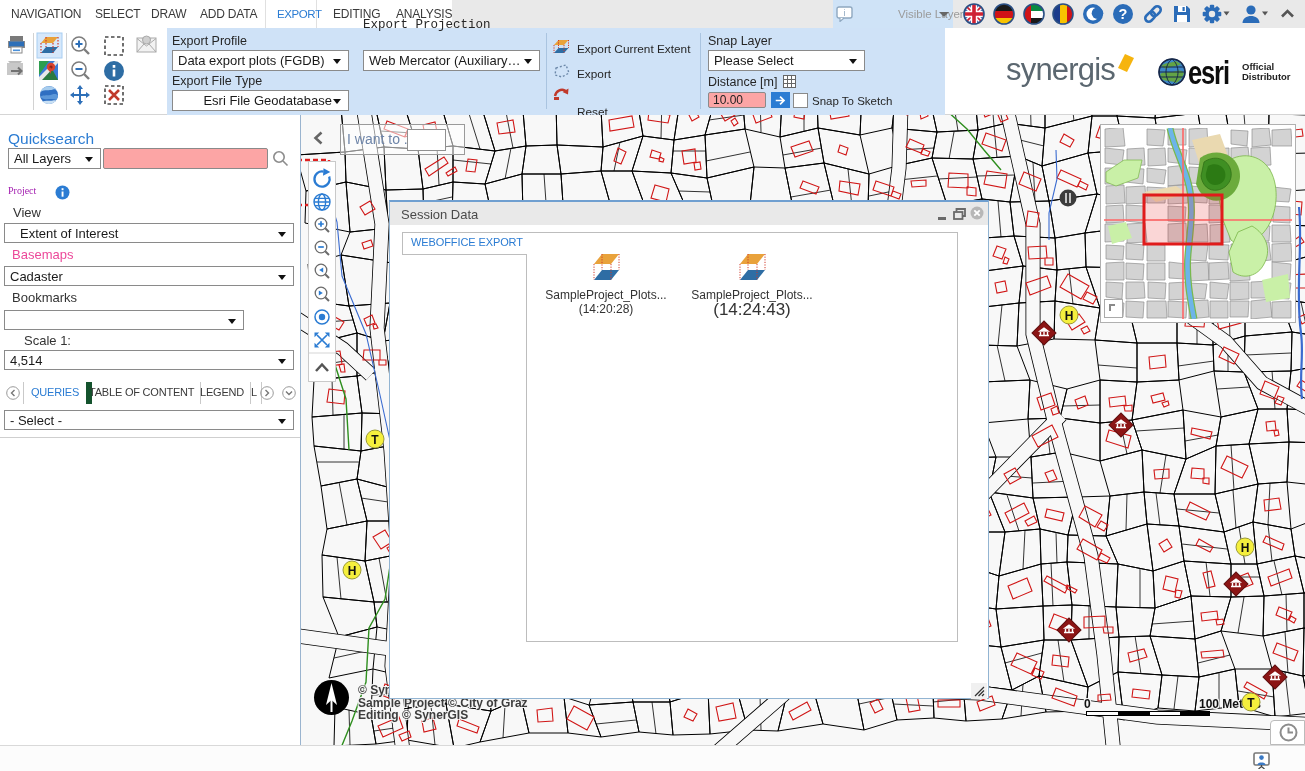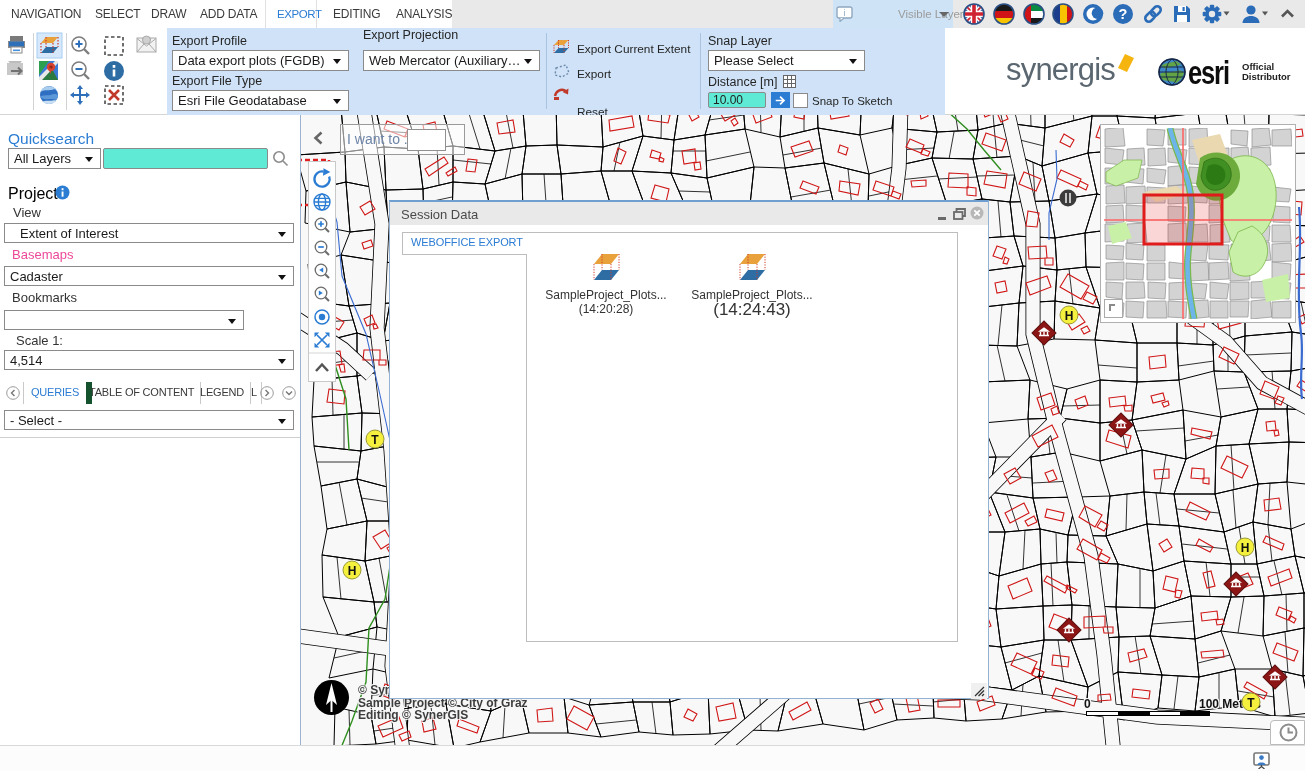--- a/index.html
+++ b/index.html
@@ -1,20 +1,20 @@
 <!DOCTYPE html>
 <html><head>
 <meta charset="utf-8">
 <style>
   * { margin:0; padding:0; box-sizing:border-box; }
   html,body { width:1305px; height:771px; overflow:hidden; font-family:"Liberation Sans",sans-serif; background:#fff; }
   .abs { position:absolute; }
   select, input[type=text] {
     font-family:"Liberation Sans",sans-serif; font-size:13px; color:#222;
-    border:1px solid #8a8a8a; background:#5eead4; border-radius:2px; outline:none;
+    border:1px solid #8a8a8a; background:#fca5a5; border-radius:2px; outline:none;
     appearance:none; -webkit-appearance:none; padding:0 4px; height:20px;
   }
   .sel { background:#fff; position:absolute; border:1px solid #8a8a8a; }
   .sel:after { content:""; position:absolute; right:7px; top:8px; width:0; height:0;
     border-left:4px solid transparent; border-right:4px solid transparent; border-top:5px solid #111; }
   .sel span { position:absolute; left:5px; top:2px; right:16px; font-size:13px; color:#1a1a1a; white-space:nowrap; overflow:hidden; text-overflow:ellipsis; }
   .lbl { position:absolute; font-size:12.5px; color:#262626; white-space:nowrap; }
 </style>
 </head>
 <body>
@@ -213,24 +213,24 @@
     <path d="M0 16 L7 8 M19 16 L12 8 M0 2.5 L9.5 10 L19 2.5" fill="none" stroke="#aaa"></path>
   </g>
 </svg>
 
 
 <span class="lbl" style="left:172px;top:34px;">Export Profile</span>
 <div class="sel abs" style="left:172px;top:50px;width:177px;height:21px;border:1px solid #8a8a8a;">
     <span>Data export plots (FGDB)</span>
   </div>
 <span class="lbl" style="left:172px;top:74px;">Export File Type</span>
-<div class="sel abs" style="left:172px;top:90px;width:177px;height:21px;border:1px solid #8a8a8a;">
+<div class="sel abs" style="left:172px;top:90px;width:177px;height:21px;border:1px solid #8a8a8a;text-align:right;">
     <span>Esri File Geodatabase</span>
   </div>
-<span class="lbl" style="left:363px;top:28px;">Export Projection</span>
+<span class="lbl" style="left:363px;top:18px;font-family:Liberation Mono, monospace;">Export Projection</span>
 <div class="sel abs" style="left:363px;top:50px;width:177px;height:21px;border:1px solid #8a8a8a;">
     <span>Web Mercator (Auxiliary Sp...</span>
   </div>
 <div class="abs" style="left:546px;top:33px;width:1px;height:76px;background:#aac4e0;"></div>
 <g transform="translate(0,0)"></g>
 <svg class="abs" style="left:552px;top:38px;" width="150" height="70" viewBox="0 0 150 70">
   <g transform="translate(2,1)">
     <path d="M0 6 L4.5 1 L14.5 1 L10 6 Z" fill="#e9a23b"></path>
     <path d="M0 14 L4.5 9 L14.5 9 L10 14 Z" fill="#2e6da4"></path>
     <path d="M0 6 V14 M4.5 1 V9 M10 6 V14 M14.5 1 V9" stroke="#d03a2a" stroke-width="1" stroke-dasharray="1.2 1.2" fill="none"></path>
@@ -283,39 +283,39 @@
 <div class="abs" style="left:0;top:115px;width:301px;height:630px;background:#fff;"></div>
 <span class="abs" style="left:8px;top:130px;font-size:15.5px;color:#2b7cd3;">Quicksearch</span>
 <div class="sel abs" style="left:8px;top:148px;width:93px;height:21px;">
     <span>All Layers</span>
   </div>
 <input class="abs" type="text" style="left: 103px; top: 148px; width: 165px; height: 21px;">
 <svg class="abs" style="left:272px;top:150px;" width="17" height="17" viewBox="0 0 17 17">
     <circle cx="7" cy="7" r="5.2" fill="none" stroke="#8c8c8c" stroke-width="1.6"></circle>
     <path d="M11 11 L15.5 15.5" stroke="#8c8c8c" stroke-width="1.6"></path>
   </svg>
-<span class="abs" style="left:8px;top:185px;font-size:16px;color:#000000;">Project</span>
+<span class="abs" style="left:8px;top:185px;font-size:10px;color:#a21caf;font-family:Liberation Serif, serif;">Project</span>
 <svg class="abs" style="left:55px;top:185px;" width="15" height="15" viewBox="0 0 15 15">
     <circle cx="7.5" cy="7.5" r="7" fill="#2b7cd3"></circle>
     <rect x="6.6" y="6.5" width="1.9" height="5.2" fill="#fff"></rect>
     <rect x="6.6" y="3.2" width="1.9" height="2" fill="#fff"></rect>
   </svg>
 <span class="abs" style="left:13px;top:205px;font-size:13px;color:#333;">View</span>
 <div class="sel abs" style="left:4px;top:223px;width:290px;height:20px;">
     <span style="left:15px;">Extent of Interest</span>
   </div>
 <span class="abs" style="left:12px;top:247px;font-size:13px;color:#ec4899;">Basemaps</span>
 <div class="sel abs" style="left:4px;top:266px;width:290px;height:20px;padding-left:12px;">
     <span>Cadaster</span>
   </div>
 <span class="abs" style="left:12px;top:290px;font-size:13px;color:#333;">Bookmarks</span>
 <div class="sel abs" style="left:4px;top:310px;width:240px;height:20px;">
     <span></span>
   </div>
-<span class="abs" style="left:16px;top:333px;font-size:13px;color:#333;">Scale 1:</span>
+<span class="abs" style="left:24px;top:333px;font-size:13px;color:#333;">Scale 1:</span>
 <div class="sel abs" style="left:4px;top:350px;width:290px;height:20px;">
     <span>4,514</span>
   </div>
 
 <div class="abs" style="left:0;top:382px;width:301px;height:22px;font-size:11px;letter-spacing:-0.2px;color:#3a3a3a;">
   <svg class="abs" style="left:6px;top:4px;" width="14" height="14" viewBox="0 0 14 14">
       <circle cx="7" cy="7" r="6.3" fill="none" stroke="#9a9a9a"></circle>
       <path d="M8.5 4 L5.5 7 L8.5 10" fill="none" stroke="#777" stroke-width="1.4"></path>
     </svg>
   <div class="abs" style="left:23px;top:0px;height:22px;border-left:1px solid #c9c9c9;border-right:6px solid #14532d;padding:4px 7px 0;color:#2b7cd3;">QUERIES</div>

